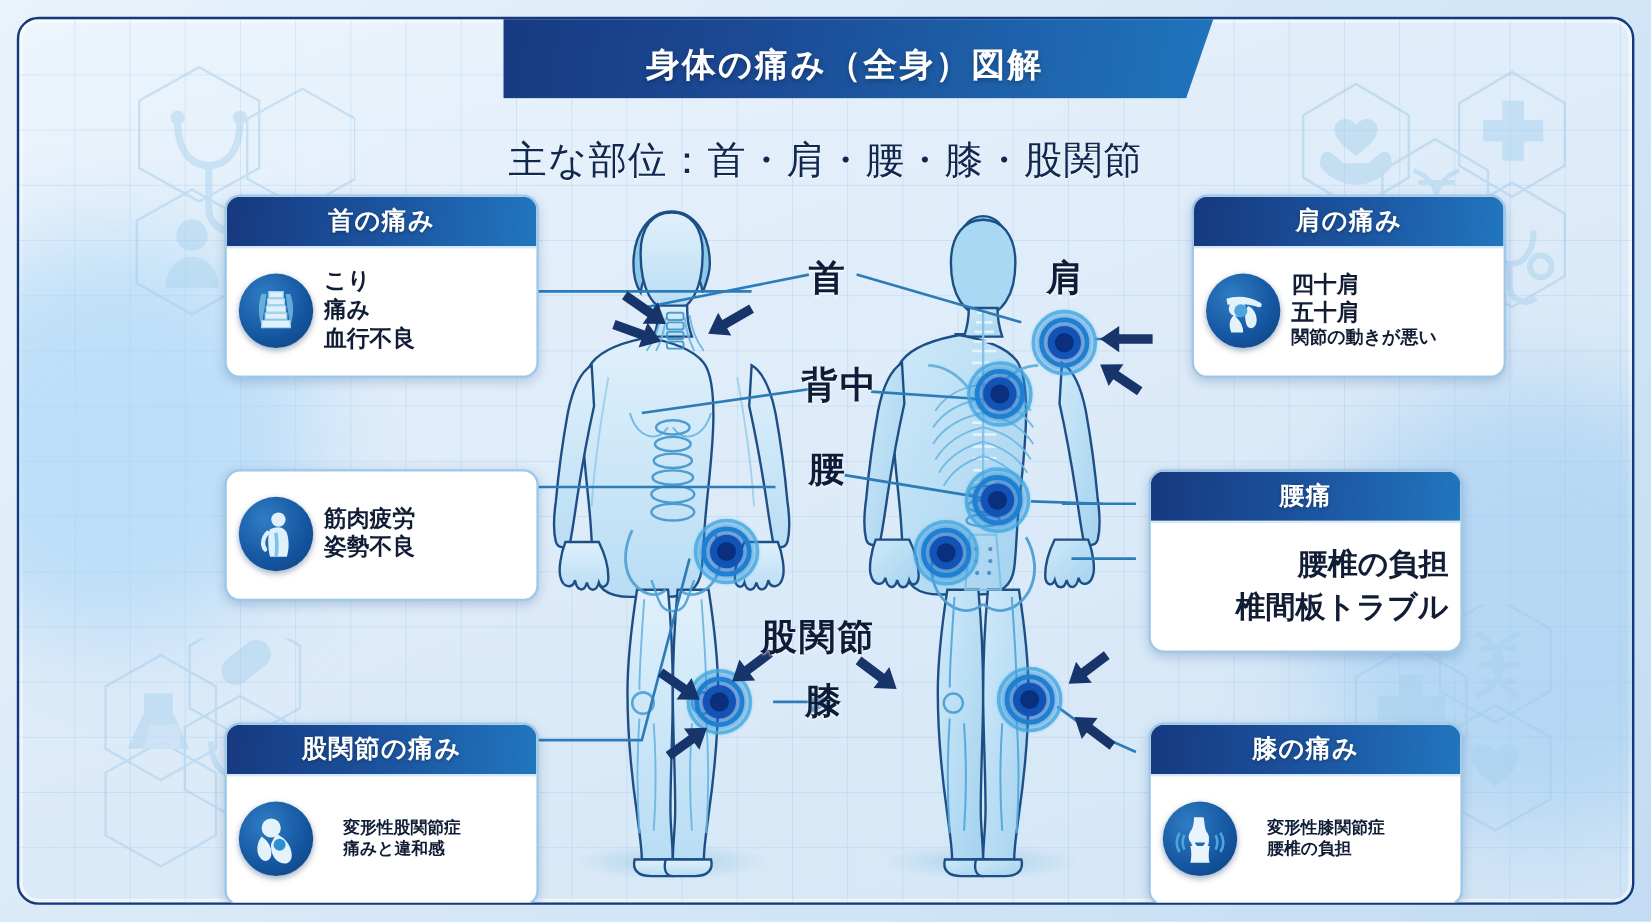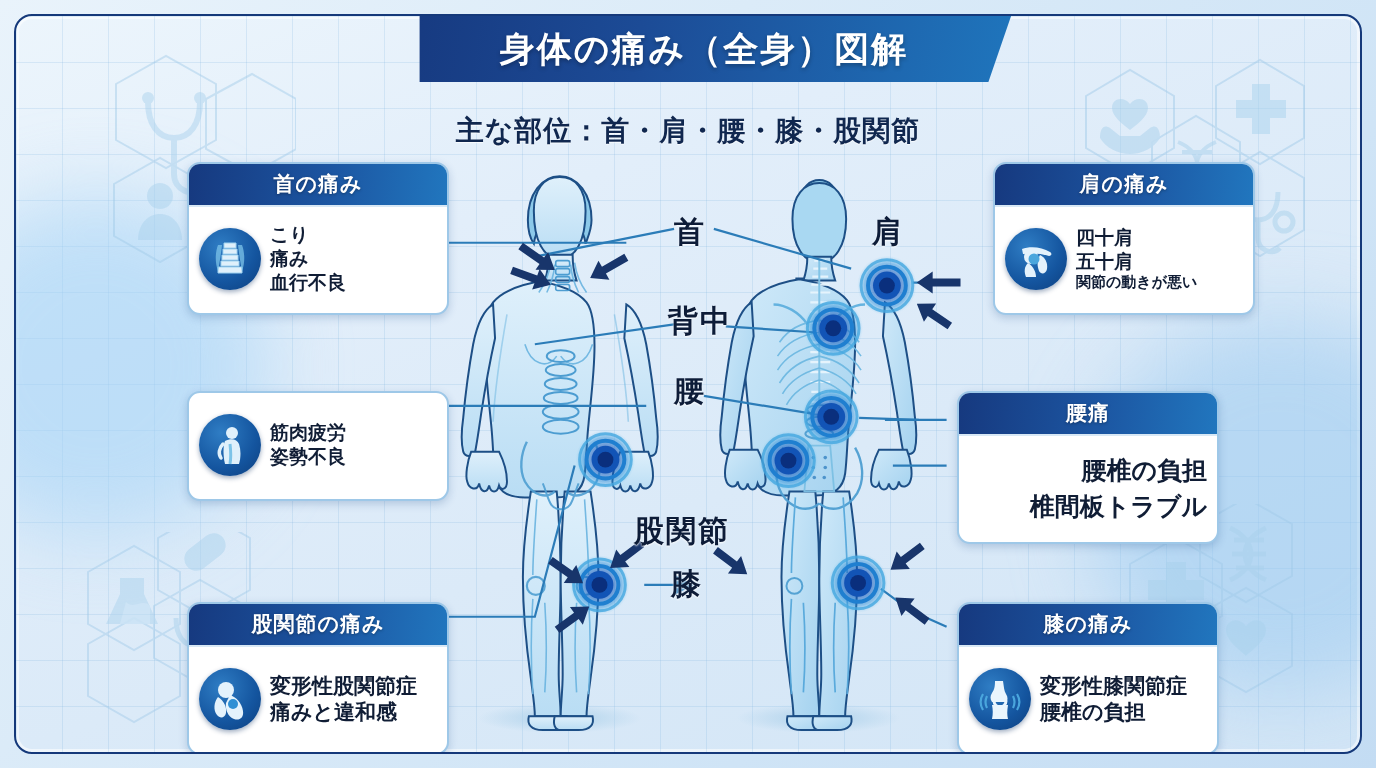--- a/index.html
+++ b/index.html
@@ -31,48 +31,48 @@
   
   #banner{
     position:absolute;left:372px;top:-26px;width:632px;height:92px;
     background:linear-gradient(100deg,#16387e 0%,#1c4b96 40%,#1f76bd 100%);
     clip-path:polygon(5% 0,100% 0,95% 100%,5% 100%);
     border-radius:0 0 26px 26px;
     display:flex;align-items:flex-end;justify-content:center;
     box-shadow:0 3px 10px rgba(10,40,90,.28);
   }
   #banner .t{
-    color:#fff;font-weight:bold;font-size:35px;letter-spacing:2px;
+    color:#fff;font-weight:bold;font-size:28px;letter-spacing:2px;
     padding-bottom:9px;text-shadow:0 2px 4px rgba(0,0,0,.3);
     white-space:nowrap;
   }
   #subtitle{
     position:absolute;left:0;right:0;top:96px;text-align:center;
-    color:#10274f;font-weight:bold;font-size:28px;letter-spacing:1px;
+    color:#10274f;font-weight:normal;font-size:32px;letter-spacing:1px;
     text-shadow:0 1px 1px rgba(255,255,255,.8);
   }
   
   .card{position:absolute;width:258px;border:2px solid #9ec8e8;
     border-radius:13px;background:#fff;overflow:hidden;
     box-shadow:0 3px 9px rgba(25,70,130,.22);}
   .card .hd{
     background:linear-gradient(95deg,#16397f 0%,#1c56a2 55%,#2176be 100%);
     color:#fff;font-weight:bold;font-size:21px;text-align:center;
     padding:6px 4px 7px;letter-spacing:1px;
     text-shadow:0 1px 3px rgba(0,0,0,.35);
     border-bottom:2px solid #d8e8f5;
   }
   .card .bd{display:flex;align-items:center;gap:9px;padding:9px 10px 11px;min-height:86px;}
   .card .bd.noicon{justify-content:center;}
   .ic{flex:0 0 auto;width:62px;height:62px;border-radius:50%;
     background:radial-gradient(circle at 35% 30%,#2f7dc4,#14559f 60%,#0d3f7e);
     display:flex;align-items:center;justify-content:center;
     box-shadow:0 2px 5px rgba(10,45,95,.4);}
   .txt{color:#101d35;font-weight:bold;line-height:1.26;font-size:19px;}
-  .txt.sm{font-size:21px;}
+  .txt.sm{font-size:14px;margin-left:16px;}
   .txt.ct{text-align:right;width:100%;font-size:25px;line-height:1.45;}
   .txt .ln{white-space:nowrap;}
   
   .clabel{position:absolute;color:#0d1c38;font-weight:bold;font-size:30px;
     letter-spacing:2px;text-shadow:0 1px 2px rgba(255,255,255,.95);}
   svg.overlay{position:absolute;left:0;top:0;width:100%;height:100%;pointer-events:none;}
 </style>
 </head>
 <body>
 

